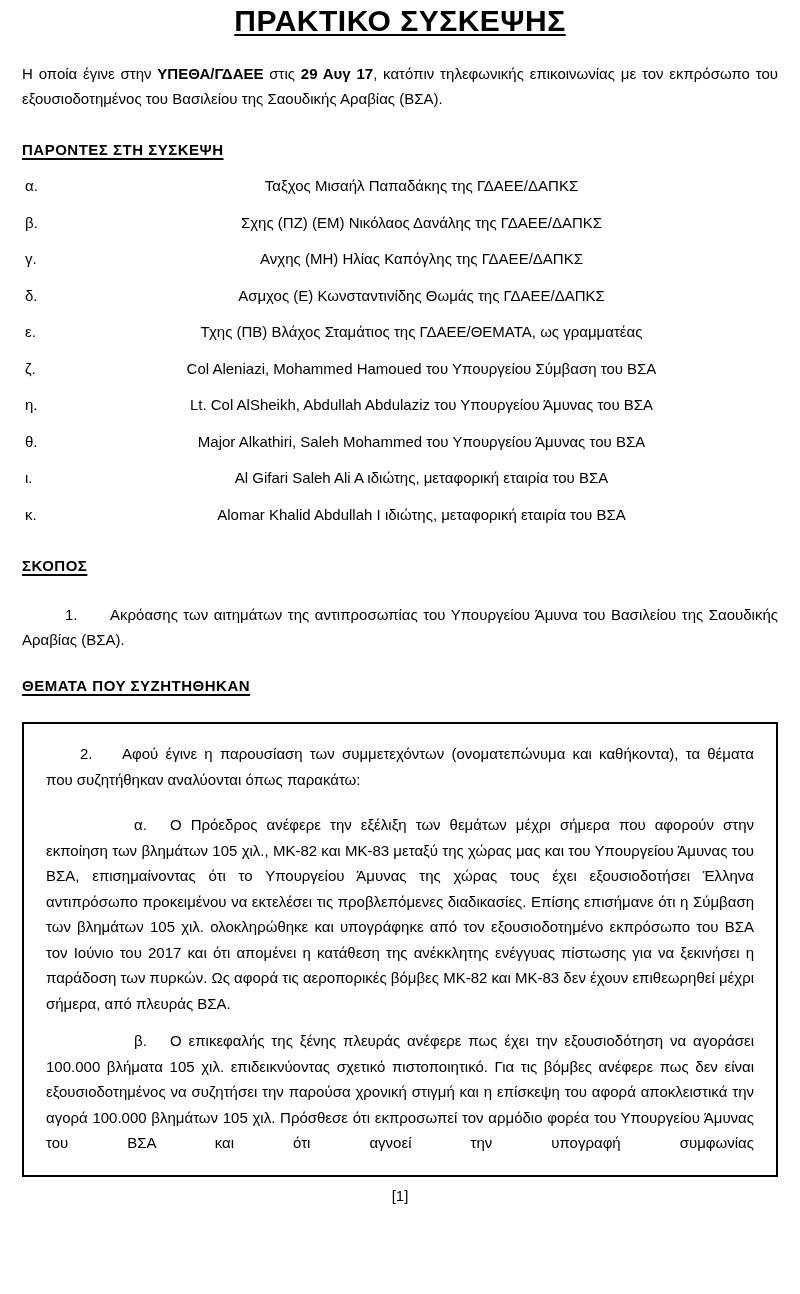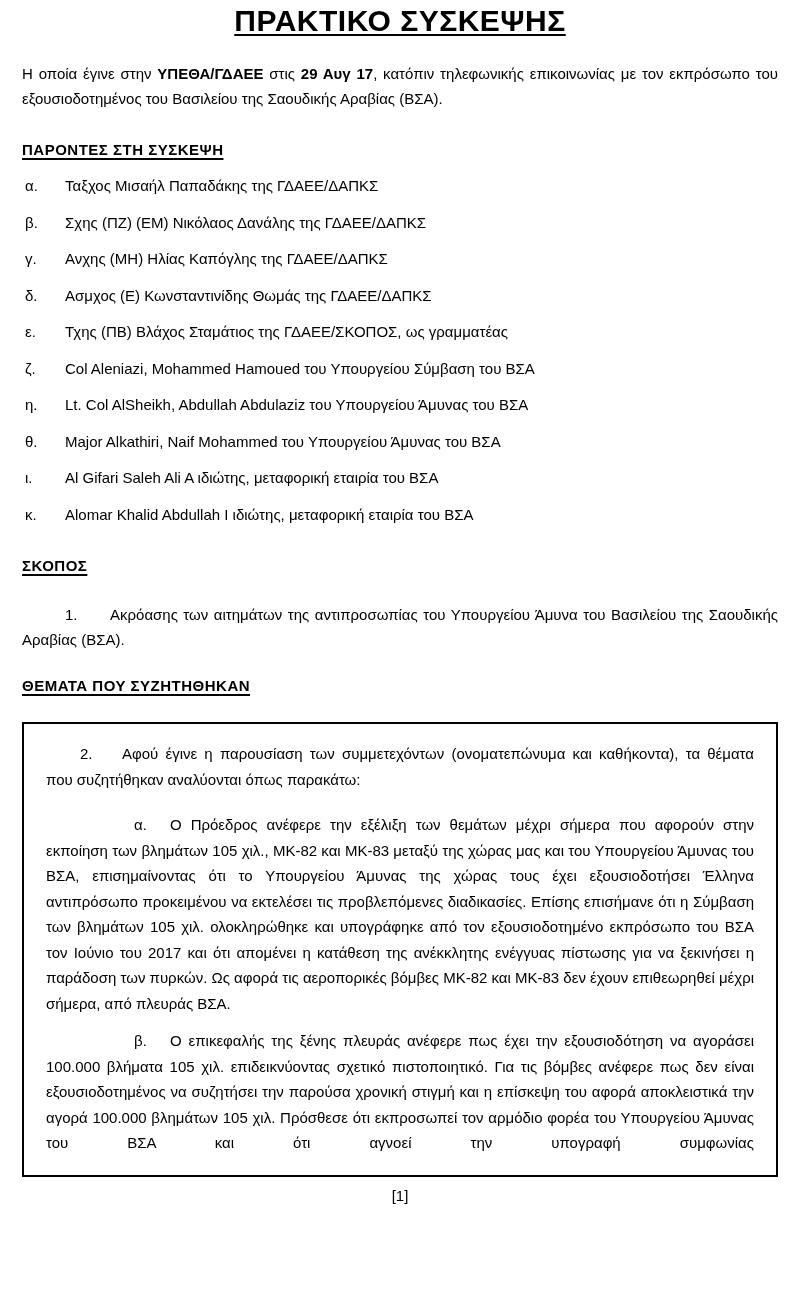--- a/index.html
+++ b/index.html
@@ -48,21 +48,21 @@
   .attendee {
     display: flex;
     margin-top: 11px;
   }
   .attendee-letter {
     flex: 0 0 43px;
     width: 43px;
     box-sizing: border-box;
     padding-left: 3px;
   }
-  .attendee-text { flex: 1; }
+  .attendee-text { flex: 1; text-align: center; }
   .purpose-paragraph {
     margin: 23px 0 0 0;
     text-align: justify;
     text-indent: 43px;
   }
   .para-num {
     display: inline-block;
     text-indent: 0;
     font-weight: 400;
   }
@@ -117,33 +117,33 @@
     <div class="attendee">
       <span class="attendee-letter">γ.</span>
       <span class="attendee-text">Ανχης (ΜΗ) Ηλίας Καπόγλης της ΓΔΑΕΕ/ΔΑΠΚΣ</span>
     </div>
     <div class="attendee">
       <span class="attendee-letter">δ.</span>
       <span class="attendee-text">Ασμχος (Ε) Κωνσταντινίδης Θωμάς της ΓΔΑΕΕ/ΔΑΠΚΣ</span>
     </div>
     <div class="attendee">
       <span class="attendee-letter">ε.</span>
-      <span class="attendee-text">Τχης (ΠΒ) Βλάχος Σταμάτιος της ΓΔΑΕΕ/ΣΚΟΠΟΣ, ως γραμματέας</span>
+      <span class="attendee-text">Τχης (ΠΒ) Βλάχος Σταμάτιος της ΓΔΑΕΕ/ΘΕΜΑΤΑ, ως γραμματέας</span>
     </div>
     <div class="attendee">
       <span class="attendee-letter">ζ.</span>
       <span class="attendee-text">Col Aleniazi, Mohammed Hamoued του Υπουργείου Σύμβαση του ΒΣΑ</span>
     </div>
     <div class="attendee">
       <span class="attendee-letter">η.</span>
       <span class="attendee-text">Lt. Col AlSheikh, Abdullah Abdulaziz του Υπουργείου Άμυνας του ΒΣΑ</span>
     </div>
     <div class="attendee">
       <span class="attendee-letter">θ.</span>
-      <span class="attendee-text">Major Alkathiri, Naif Mohammed του Υπουργείου Άμυνας του ΒΣΑ</span>
+      <span class="attendee-text">Major Alkathiri, Saleh Mohammed του Υπουργείου Άμυνας του ΒΣΑ</span>
     </div>
     <div class="attendee">
       <span class="attendee-letter">ι.</span>
       <span class="attendee-text">Al Gifari Saleh Ali A ιδιώτης, μεταφορική εταιρία του ΒΣΑ</span>
     </div>
     <div class="attendee">
       <span class="attendee-letter">κ.</span>
       <span class="attendee-text">Alomar Khalid Abdullah I ιδιώτης, μεταφορική εταιρία του ΒΣΑ</span>
     </div>
   </div>

